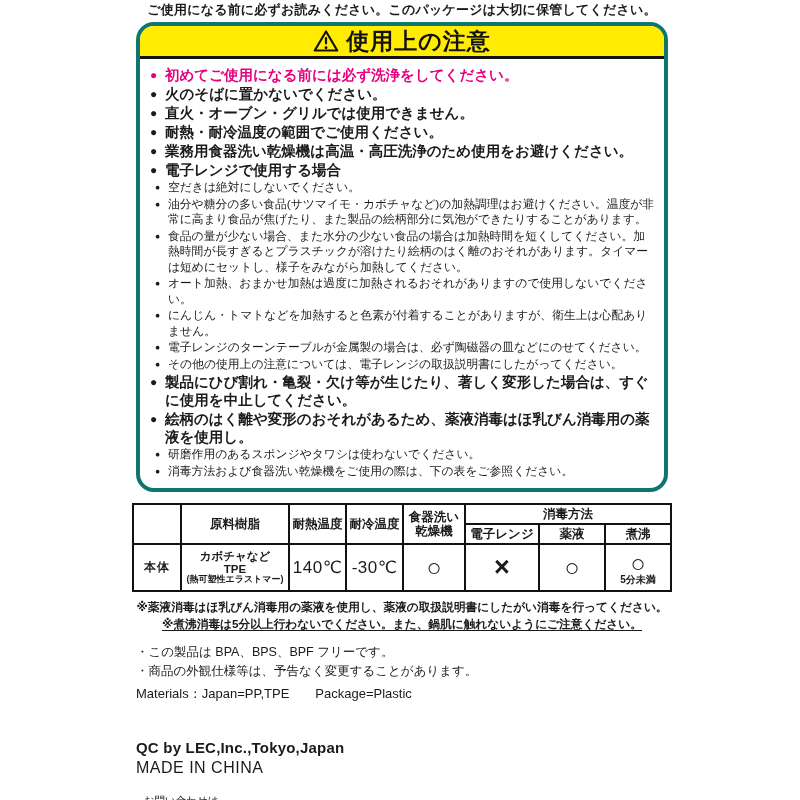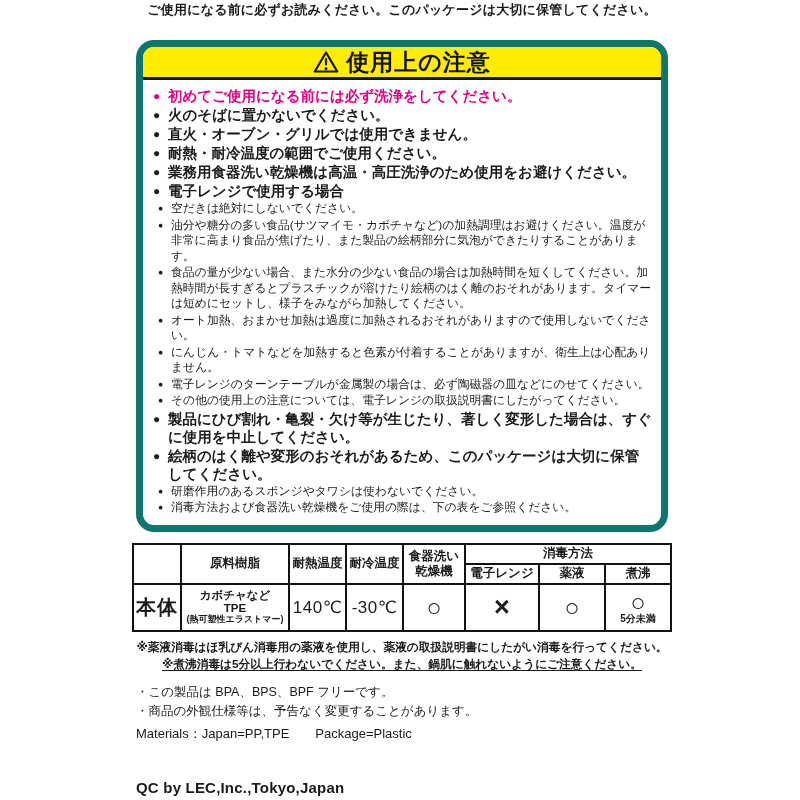--- a/index.html
+++ b/index.html
@@ -15,22 +15,22 @@
   .top-notice {
     padding-top: 1px;
     text-align: center;
     font-size: 13px;
     font-weight: bold;
     letter-spacing: 0.2px;
   }
 
   
   .wbox {
-    margin-top: 21px;
-    border: 7px solid #0f766e;
+    margin-top: 3px;
+    border: 4px solid #0f766e;
     border-radius: 18px;
     overflow: hidden;
     background: #fff;
   }
   .whead {
     background: #ffec00;
     border-bottom: 3px solid #121212;
     height: 33px;
     display: flex;
     align-items: center;
@@ -63,21 +63,21 @@
     text-align: center;
     vertical-align: middle;
     padding: 1px 0;
     overflow: hidden;
   }
   .spec-table { border: 1px solid #121212; }
   .spec-table th { font-size: 12.5px; font-weight: bold; line-height: 1.15; }
   .spec-table .h1 { height: 20px; }
   .spec-table .h2 { height: 20px; }
   .spec-table .data-row { height: 47px; }
-  td.name { font-size: 20px; font-weight: bold; letter-spacing: 1px; }
+  td.name { font-size: 12px; font-weight: bold; letter-spacing: 1px; }
   .matcell div { line-height: 1.1; }
   .mat-main { font-size: 11.5px; font-weight: bold; }
   .mat-sub { font-size: 9px; font-weight: bold; }
   td.temp { font-size: 17px; letter-spacing: 0.5px; }
   .sym { font-size: 25px; font-weight: bold; line-height: 1; display: block; }
   .sym-x { font-size: 27px; }
   .sym-note { display: block; font-size: 10px; font-weight: bold; line-height: 1; margin-top: -1px; }
 
   
   .tnotes { margin-top: 6px; margin-left: -4px; width: 540px; font-size: 11.7px; line-height: 17px; font-weight: bold; text-align: center; }
@@ -166,21 +166,21 @@
           <span class="marker">●</span>
           <span class="txt">その他の使用上の注意については、電子レンジの取扱説明書にしたがってください。</span>
         </div>
 
         <div class="item major">
           <span class="marker">●</span>
           <span class="txt">製品にひび割れ・亀裂・欠け等が生じたり、著しく変形した場合は、すぐに使用を中止してください。</span>
         </div>
         <div class="item major">
           <span class="marker">●</span>
-          <span class="txt">絵柄のはく離や変形のおそれがあるため、このパッケージは大切に保管してください。</span>
+          <span class="txt">絵柄のはく離や変形のおそれがあるため、薬液消毒はほ乳びん消毒用の薬液を使用し。</span>
         </div>
 
         <div class="item minor">
           <span class="marker">●</span>
           <span class="txt">研磨作用のあるスポンジやタワシは使わないでください。</span>
         </div>
         <div class="item minor">
           <span class="marker">●</span>
           <span class="txt">消毒方法および食器洗い乾燥機をご使用の際は、下の表をご参照ください。</span>
         </div>

